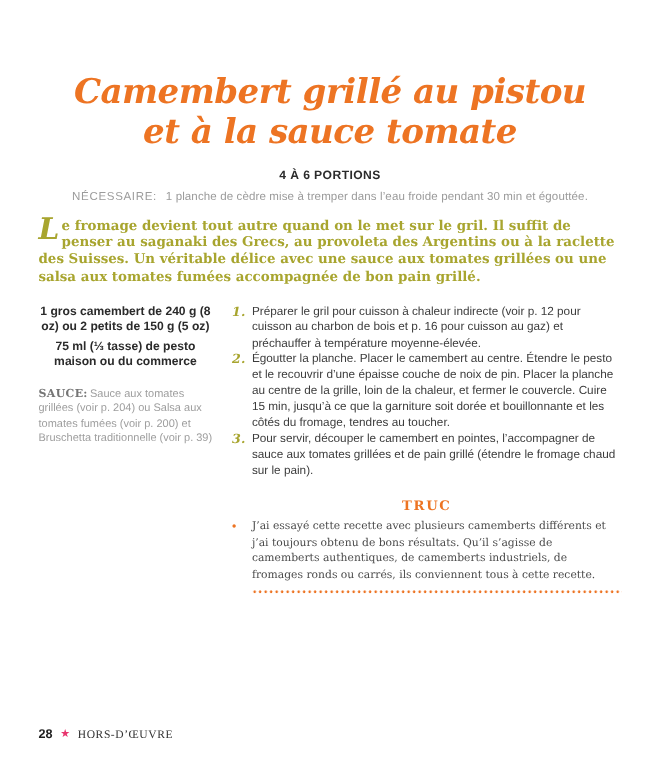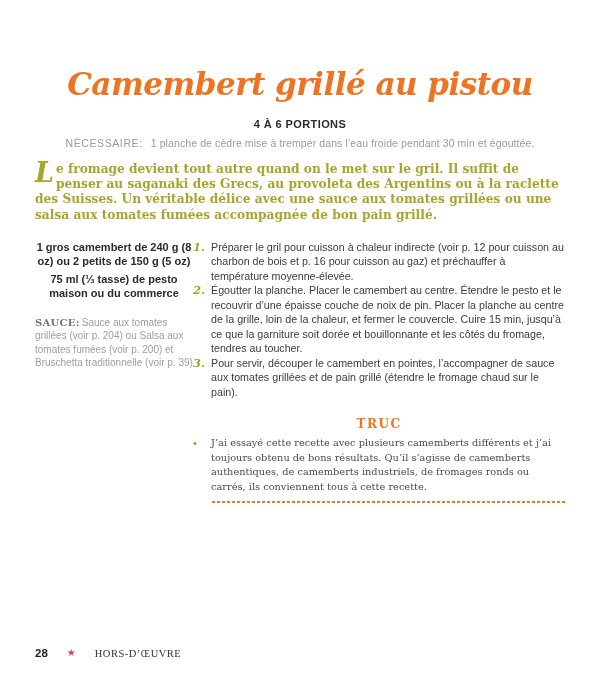--- a/index.html
+++ b/index.html
@@ -64,21 +64,21 @@
     font-size: 27px;
     line-height: 22px;
     margin-right: 2px;
     color: #a8a52f;
   }
 
   
   .main {
     display: flex;
     margin-top: 17px;
-    gap: 0;
+    gap: 18px;
   }
   .ingredients-col { width: 158px; flex: none; }
   .ingredient {
     text-align: center;
     font-weight: bold;
     color: #2b2b2b;
     font-size: 11px;
     line-height: 14px;
     margin-bottom: 4px;
   }
@@ -149,24 +149,24 @@
     font-size: 9.8px;
     line-height: 14.5px;
     color: #4a4a4a;
   }
   .dots-full { margin-top: 6px; margin-left: 18px; }
 
   
   .footer {
     position: absolute;
     left: 35px;
-    bottom: 35px;
+    bottom: 20px;
     display: flex;
     align-items: center;
-    gap: 19px;
+    gap: 7px;
   }
   .page-num {
     font-weight: bold;
     font-size: 11.5px;
     color: #1e1e1e;
   }
   .star { color: #e8356e; font-size: 10px; line-height: 10px; }
   .section {
     font-family: Liberation Serif, serif;
     font-size: 10.5px;
@@ -175,20 +175,21 @@
   }
 </style>
 </head>
 <body>
 
 <div class="page">
 
   <header class="recipe-header">
     <h1 class="recipe-title">
       <span class="title-line">Camembert grillé au pistou</span>
+      <span class="title-line">et à la sauce tomate</span>
     </h1>
     <p class="portions">4 À 6 PORTIONS</p>
     <p class="necessaire">
       <span class="necessaire-label">NÉCESSAIRE:</span><span>1 planche de cèdre mise à tremper dans l’eau froide pendant 30 min et égouttée.</span>
     </p>
   </header>
 
   <p class="intro">
     <span class="dropcap">L</span><span>e fromage devient tout autre quand on le met sur le gril. Il suffit de penser au saganaki des Grecs, au provoleta des Argentins ou à la raclette des Suisses. Un véritable délice avec une sauce aux tomates grillées ou une salsa aux tomates fumées accompagnée de bon pain grillé.</span>
   </p>

